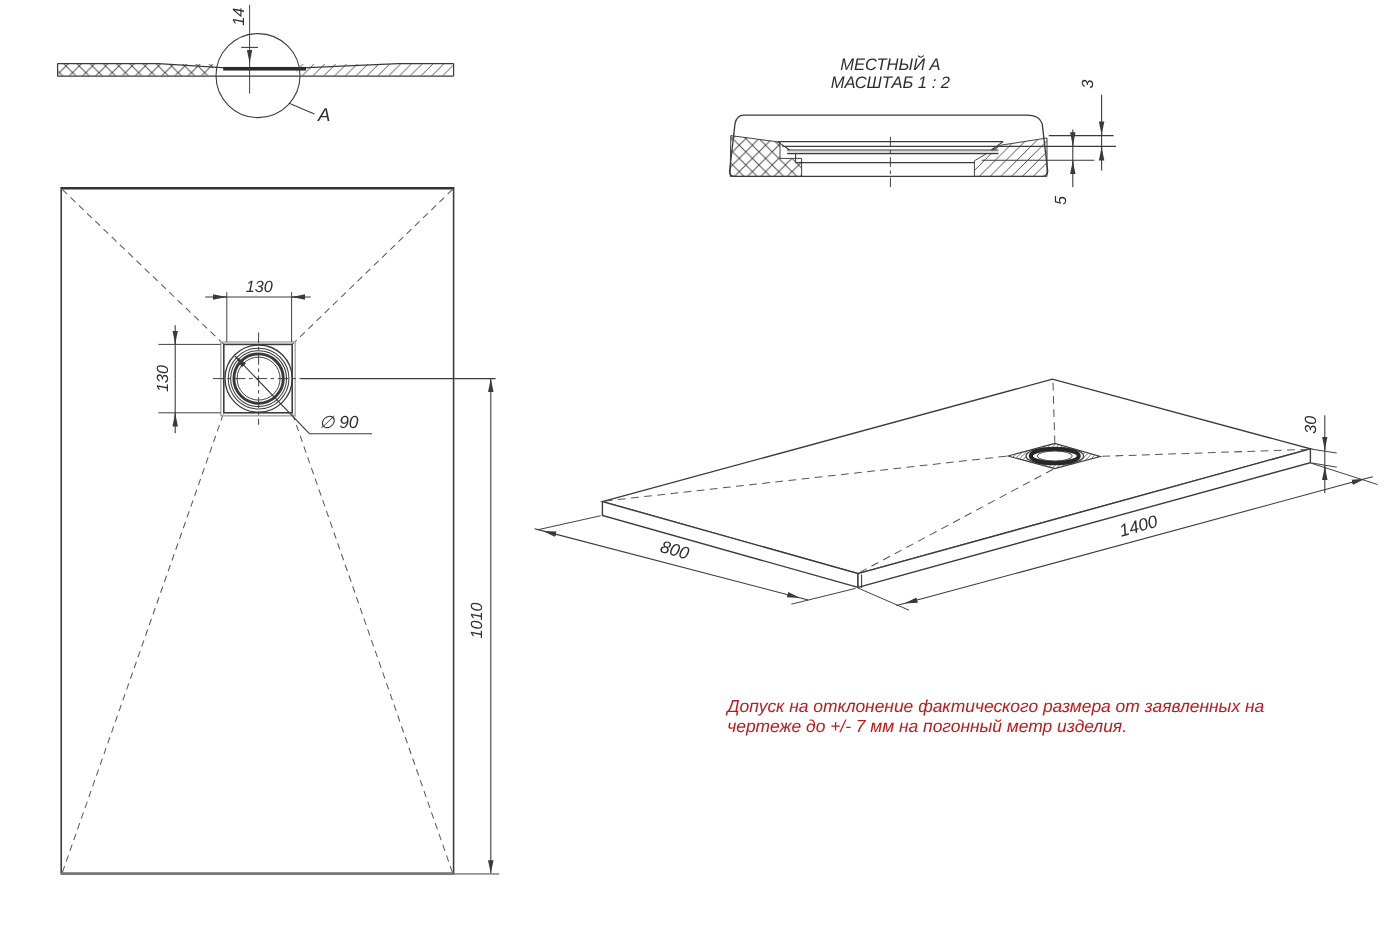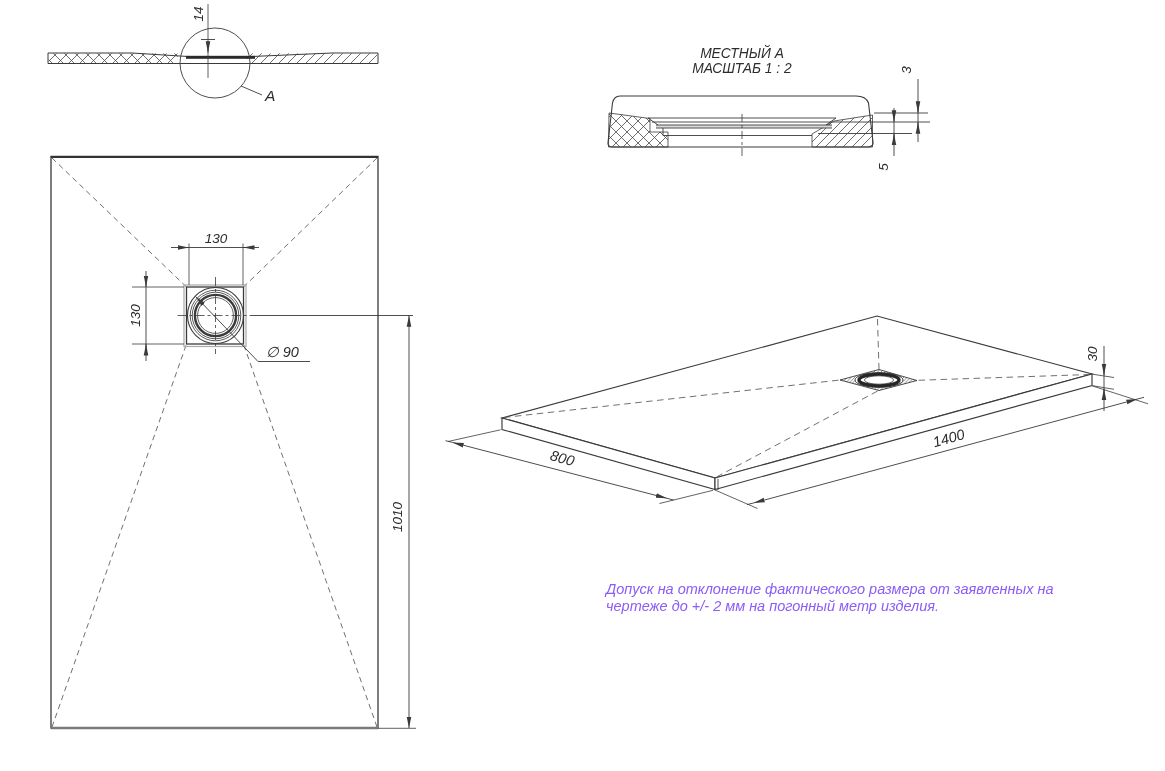--- a/index.html
+++ b/index.html
@@ -4,21 +4,21 @@
 <style>
   html,body{margin:0;padding:0;background:#ffffff;}
   .sheet{position:relative;width:1165px;height:771px;background:#ffffff;overflow:hidden;
          font-family:"Liberation Sans",sans-serif;}
   svg{position:absolute;left:0;top:0;}
   .dim{font:italic 13.5px "Liberation Sans",sans-serif;fill:#2d2d2d;}
   .dim-lg{font:italic 14.5px "Liberation Sans",sans-serif;fill:#2d2d2d;}
   .lbl{font:italic 15.5px "Liberation Sans",sans-serif;fill:#2d2d2d;}
   .title{font:italic 13.8px "Liberation Sans",sans-serif;fill:#2d2d2d;}
   .note{position:absolute;left:606px;top:581px;width:486px;
-        font-style:italic;font-size:14.5px;line-height:1.18;color:#8b5cf6;}
+        font-style:italic;font-size:14.5px;line-height:1.18;color:#b91c1c;}
 </style>
 </head>
 <body>
 
 <div class="sheet">
 <svg width="1165" height="771" viewBox="0 0 1165 771">
   <defs>
     <pattern id="xh" width="11" height="11" patternUnits="userSpaceOnUse">
       <path d="M0,11 L11,0 M0,0 L11,11" stroke="#4a4a4a" stroke-width="0.8" fill="none"></path>
     </pattern>
@@ -172,15 +172,15 @@
       <line x1="1104" y1="346" x2="1104" y2="411"></line>
       <line x1="1104" y1="367" x2="1104" y2="375" marker-end="url(#arwE)"></line>
       <line x1="1104" y1="396.5" x2="1104" y2="388.8" marker-end="url(#arwE)"></line>
     </g>
     <text class="dim" transform="translate(1097,354) rotate(-90)" text-anchor="middle" stroke="none">30</text>
   </g>
 </svg>
 
 <div class="note">
   <div>Допуск на отклонение фактического размера от заявленных на</div>
-  <div>чертеже до +/- 2 мм на погонный метр изделия.</div>
+  <div>чертеже до +/- 7 мм на погонный метр изделия.</div>
 </div>
 </div>
 
 </body></html>

